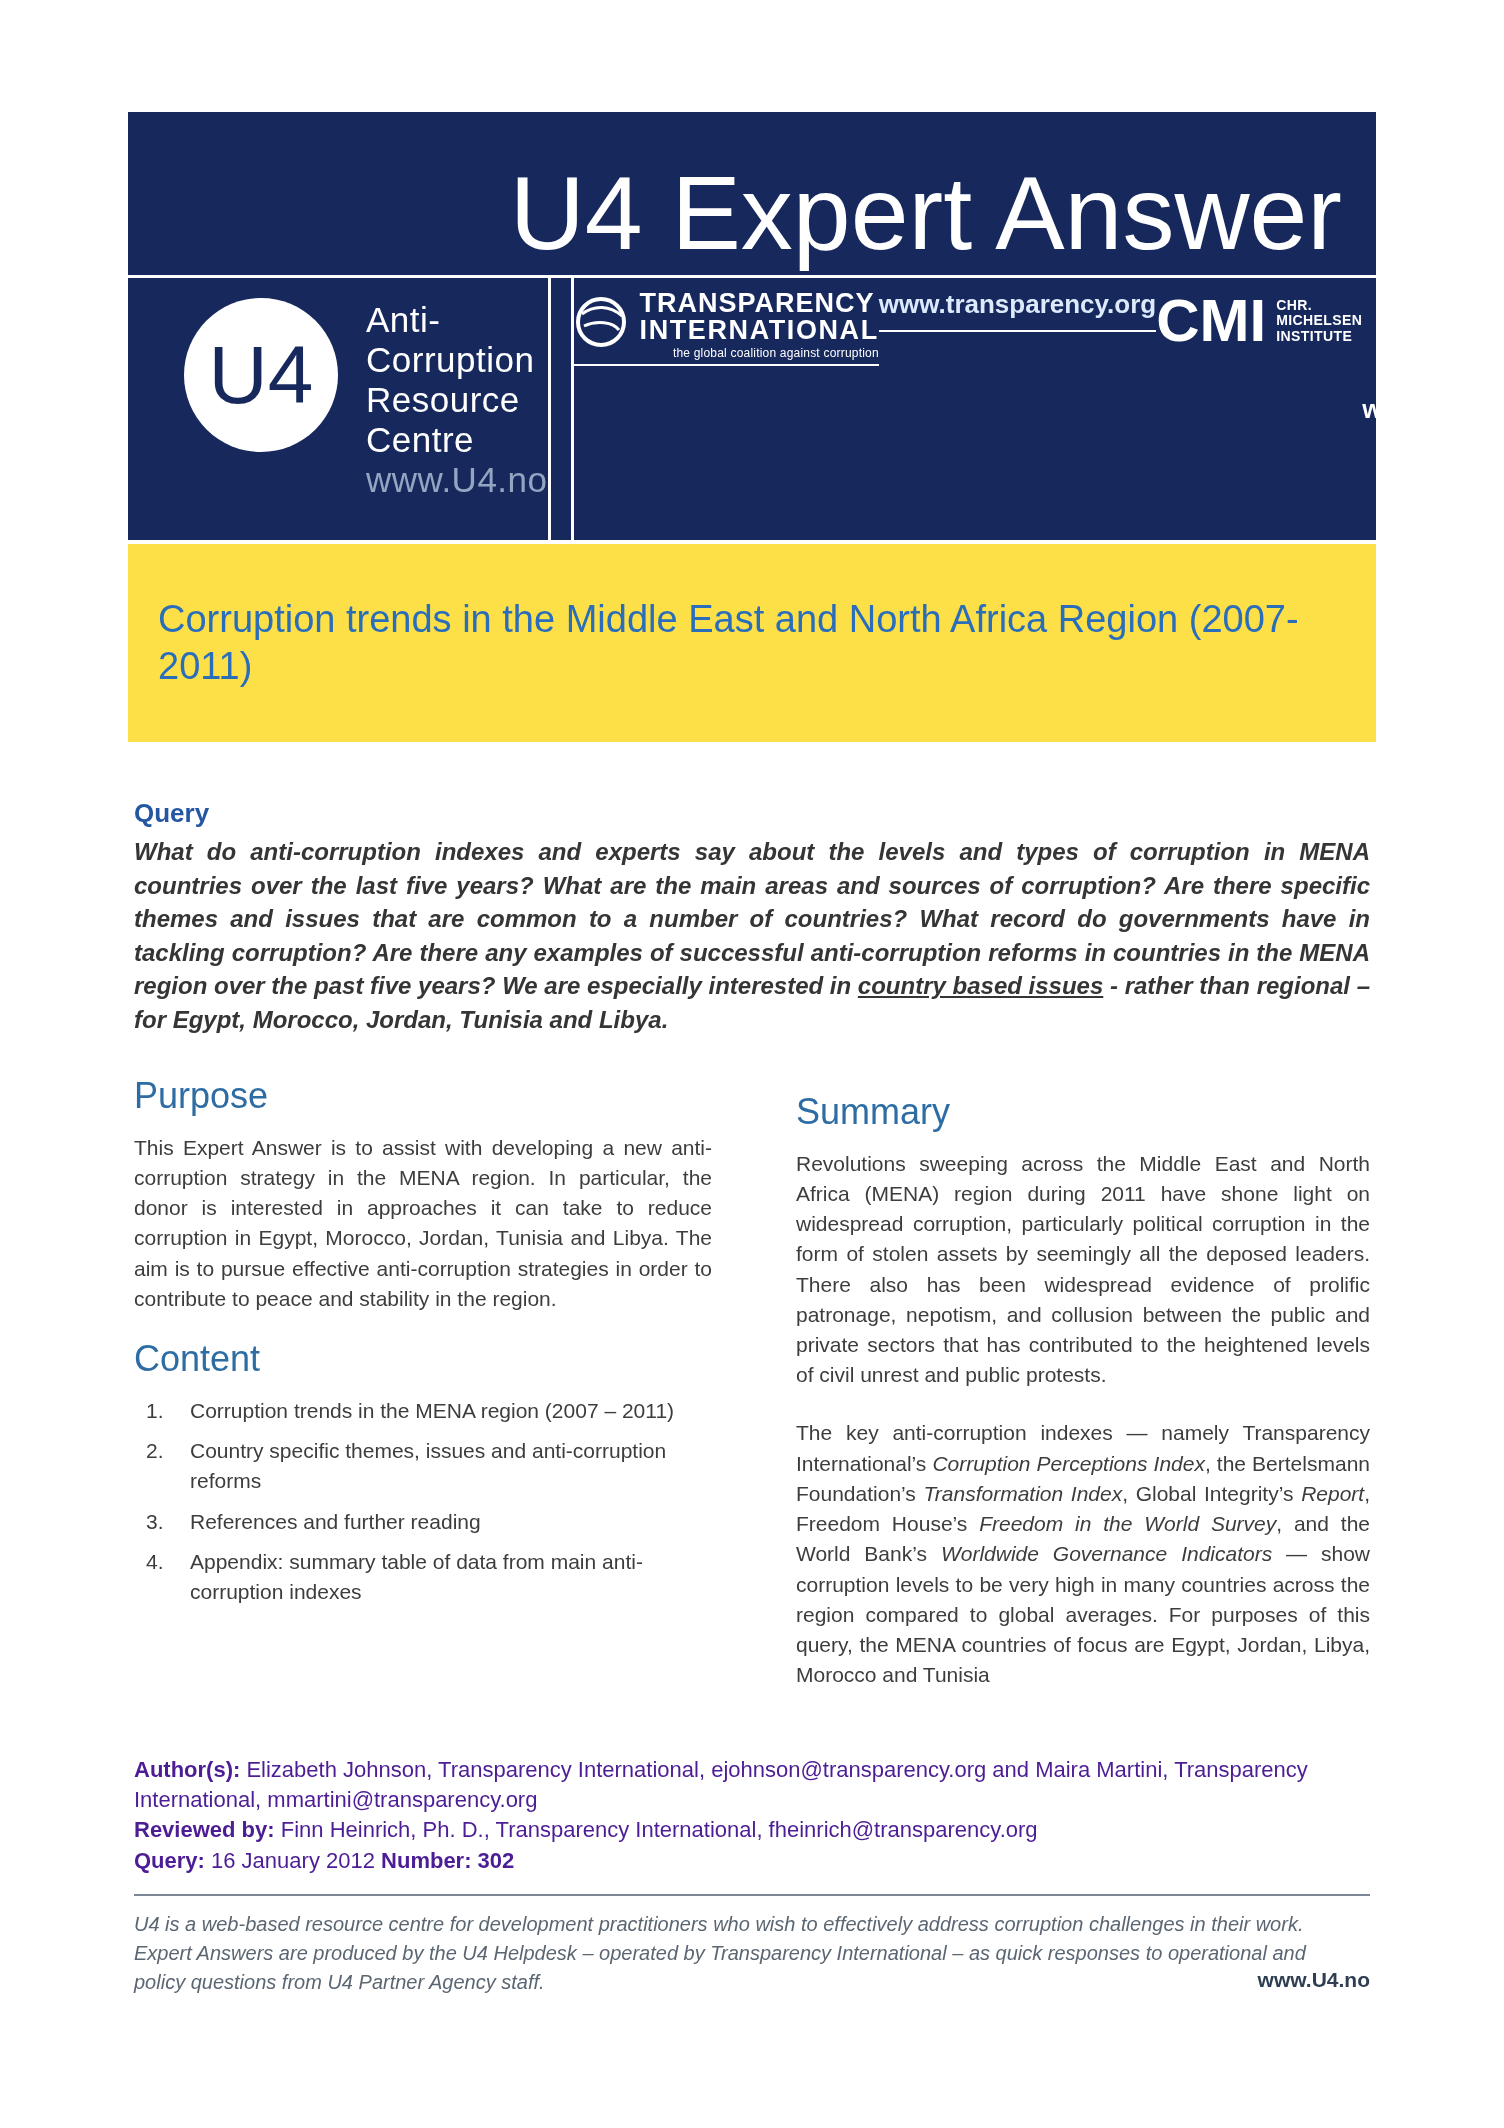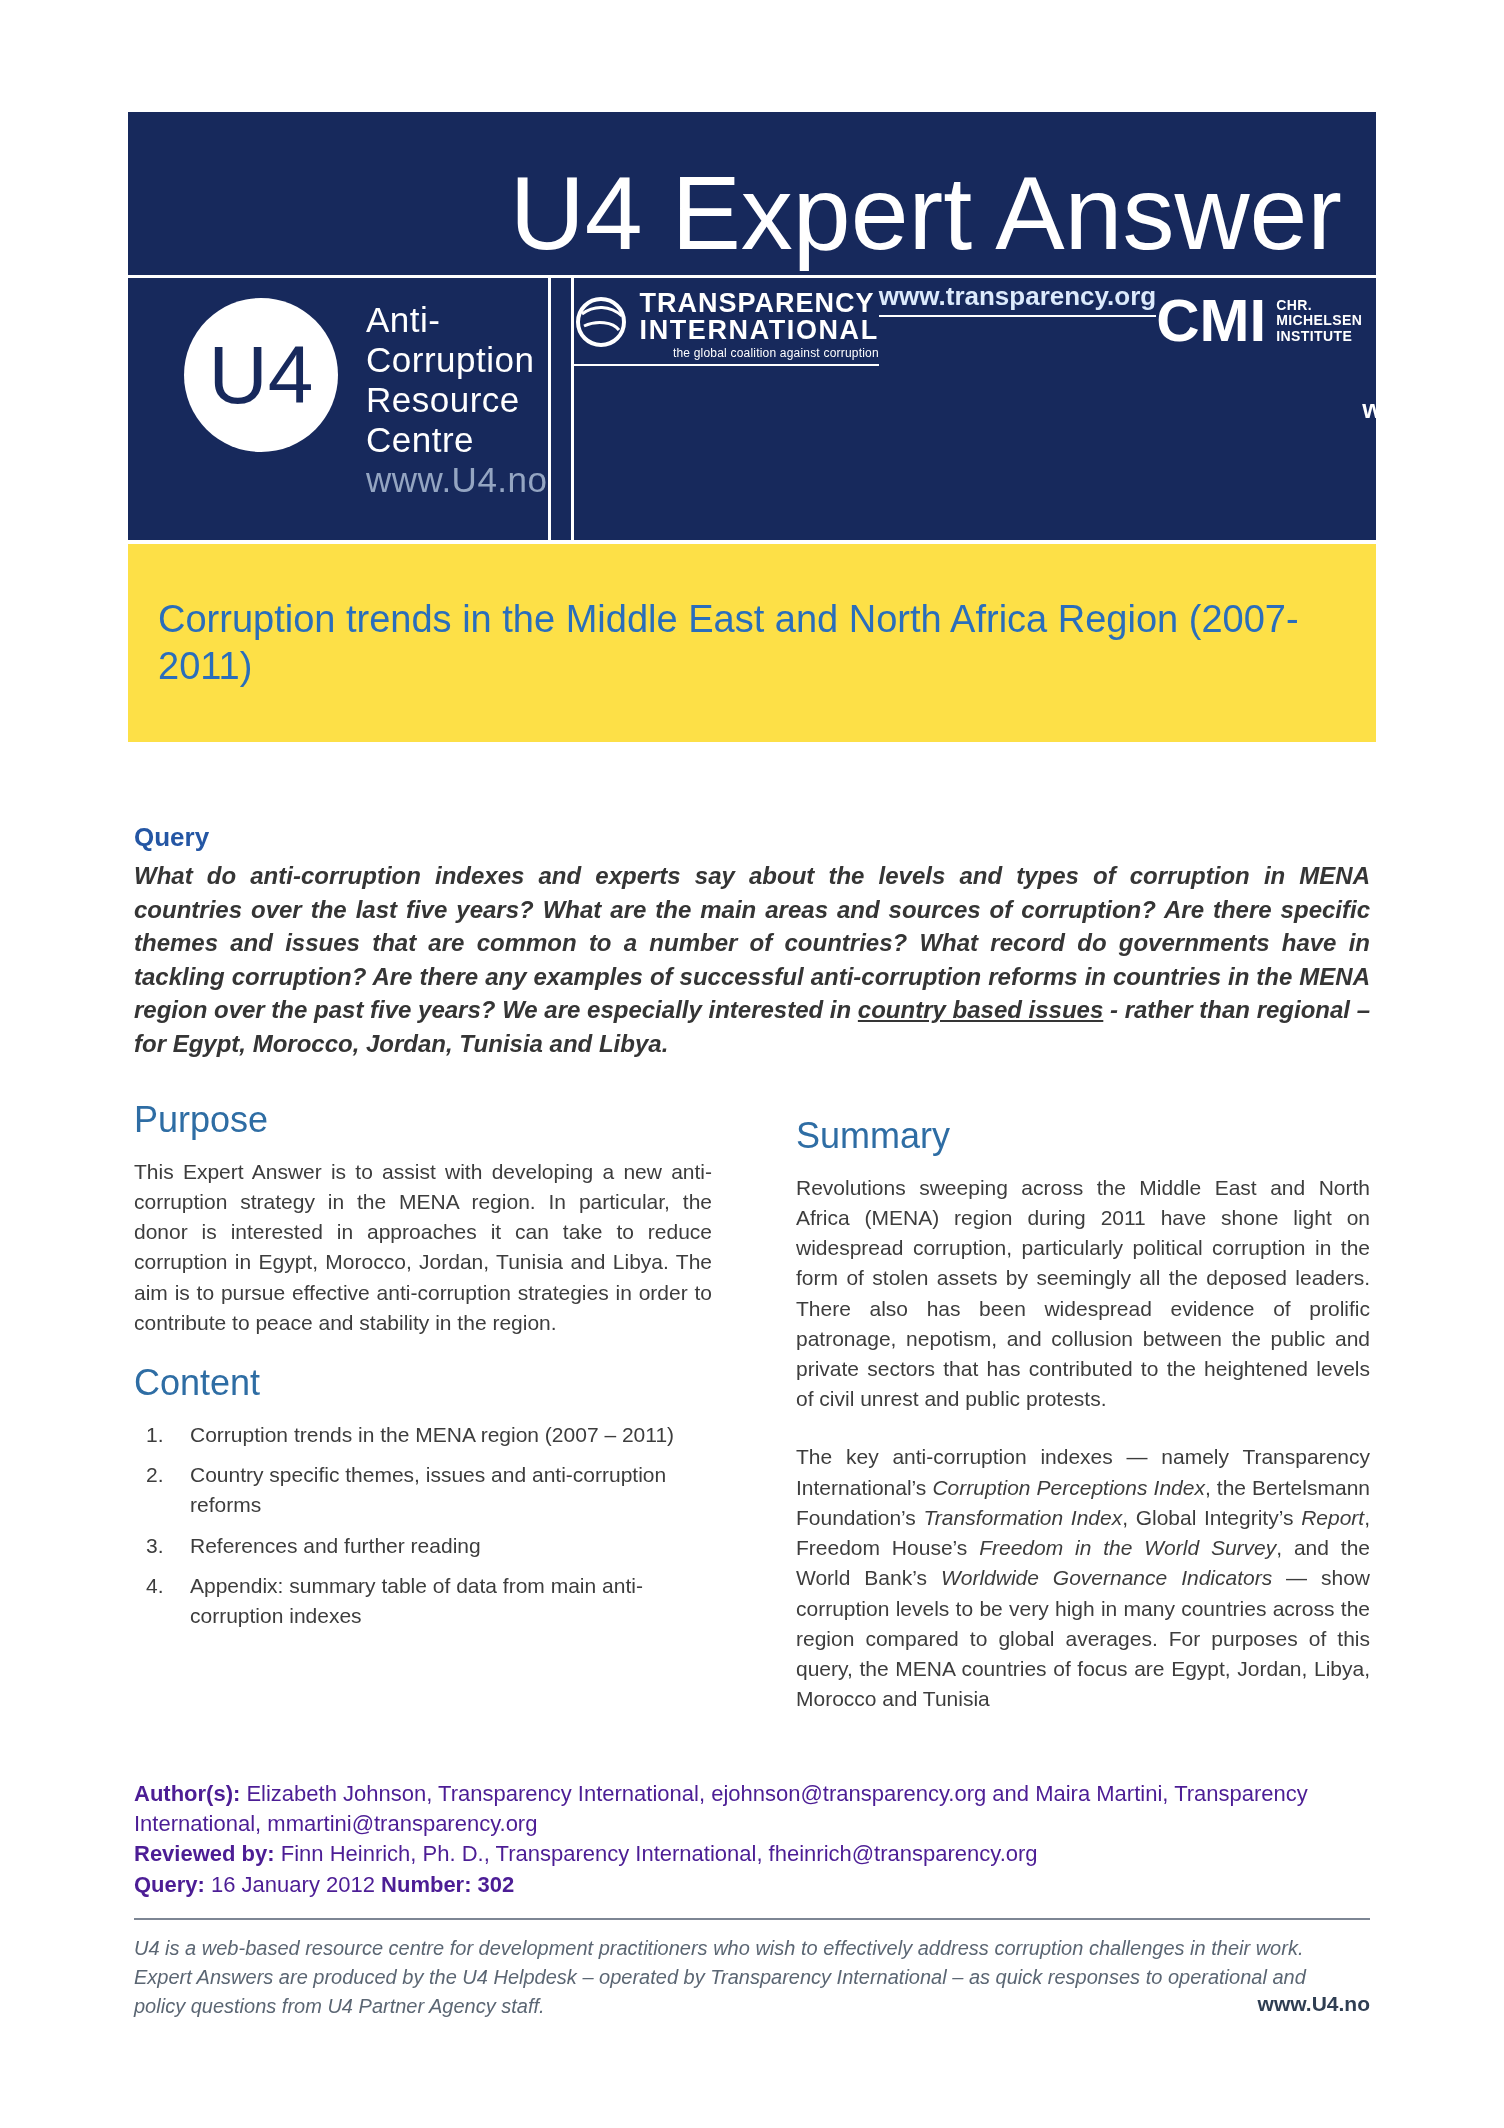--- a/index.html
+++ b/index.html
@@ -28,36 +28,36 @@
   .u4-url { color:#94a5c2; }
 
   .divider { width:26px; border-left:3px solid #fff; border-right:3px solid #fff; flex:none; }
 
   .right-cell { flex:1; display:flex; flex-direction:row; }
   .ti-row { height:88px; border-bottom:2px solid #fff; display:flex; align-items:center; justify-content:center; gap:12px; padding-top:6px; }
   .ti-words { line-height:1; }
   .ti-line1 { font-size:27px; font-weight:bold; letter-spacing:1px; }
   .ti-line2 { font-size:27px; font-weight:bold; letter-spacing:1.6px; }
   .ti-tagline { font-size:12px; text-align:right; margin-top:3px; letter-spacing:.2px; }
-  .ti-url-row { height:39px; border-bottom:2px solid #fff; display:flex; align-items:center; justify-content:center; font-size:26px; font-weight:bold; color:#dceafc; }
+  .ti-url-row { height:54px; border-bottom:2px solid #fff; display:flex; align-items:center; justify-content:center; font-size:26px; font-weight:bold; color:#dceafc; }
   .cmi-row { height:78px; display:flex; align-items:center; justify-content:center; gap:10px; padding-top:8px; }
   .cmi-acronym { font-size:60px; font-weight:bold; line-height:1; }
   .cmi-inst { font-size:14px; line-height:1.1; font-weight:bold; letter-spacing:.4px; }
   .cmi-url-row { flex:1; display:flex; align-items:center; justify-content:center; font-size:26px; font-weight:bold; }
 
   
   .title-band {
     width:1248px; margin:4px auto 0; background:#fde047; height:198px;
     display:flex; align-items:center; padding:0 40px 0 30px;
   }
   .title-band .doc-title { color:#2a6ebb; font-size:38px; font-weight:400; line-height:1.25; }
 
   
   .content { width:1236px; margin:0 auto; }
-  .query-heading { margin-top:80px; color:#2456a4; font-size:26px; font-weight:bold; }
+  .query-heading { margin-top:56px; color:#2456a4; font-size:26px; font-weight:bold; }
   .query-text {
     margin-top:6px; font-size:24px; font-weight:bold; font-style:italic;
     color:#353535; text-align:justify; line-height:1.4;
   }
   .query-text .ul { text-decoration:underline; }
 
   .columns { display:flex; gap:84px; margin-top:28px; }
   .col-left { width:578px; flex:none; }
   .col-right { flex:1; }
 

